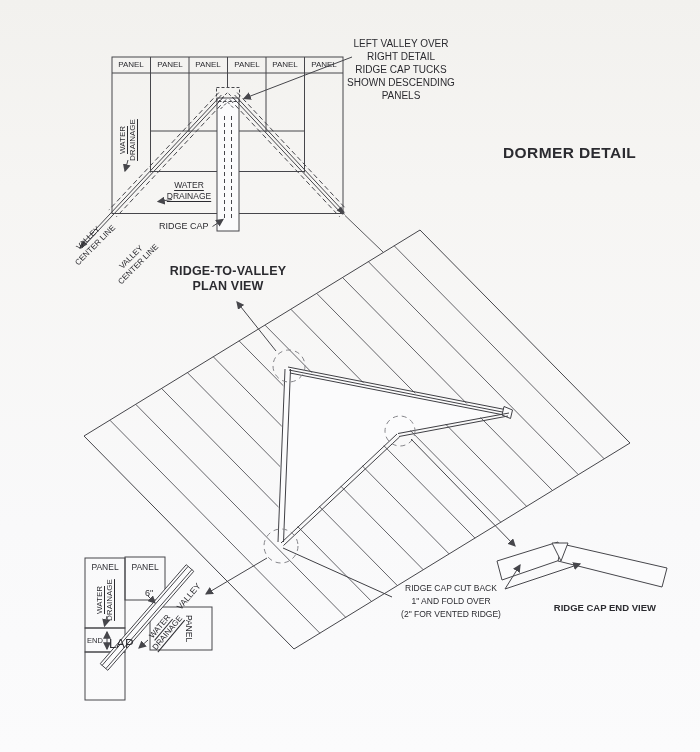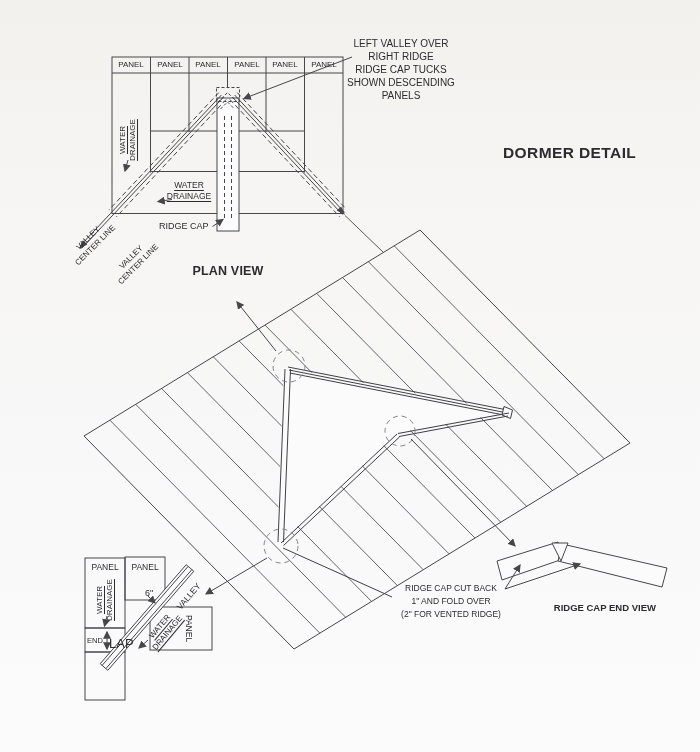--- a/index.html
+++ b/index.html
@@ -175,21 +175,21 @@
 
   <div class="lbl f8 ctr" style="left:112px;top:60px;width:38px;">PANEL</div>
   <div class="lbl f8 ctr" style="left:151px;top:60px;width:38px;">PANEL</div>
   <div class="lbl f8 ctr" style="left:189px;top:60px;width:38px;">PANEL</div>
   <div class="lbl f8 ctr" style="left:228px;top:60px;width:38px;">PANEL</div>
   <div class="lbl f8 ctr" style="left:266px;top:60px;width:38px;">PANEL</div>
   <div class="lbl f8 ctr" style="left:305px;top:60px;width:38px;">PANEL</div>
 
   <div class="lbl ctr callout" style="left:344px;top:37px;width:114px;">
     <div>LEFT VALLEY OVER</div>
-    <div>RIGHT RIDGE</div>
+    <div>RIGHT DETAIL</div>
     <div>RIDGE CAP TUCKS</div>
     <div>SHOWN DESCENDING</div>
     <div>PANELS</div>
   </div>
 
   <div class="lbl ctr rot-90" style="left:96px;top:128px;width:68px;height:24px;">
     <div class="f8 u">WATER</div>
     <div class="f8 u">DRAINAGE</div>
   </div>
 
@@ -203,20 +203,21 @@
   <div class="lbl ctr rot-45" style="left:60px;top:232px;width:64px;">
     <div class="f8">VALLEY</div>
     <div class="f8">CENTER LINE</div>
   </div>
   <div class="lbl ctr rot-45" style="left:103px;top:251px;width:64px;">
     <div class="f8">VALLEY</div>
     <div class="f8">CENTER LINE</div>
   </div>
 
   <div class="lbl ctr planTitle" style="left:148px;top:264px;width:160px;">
+    <div>RIDGE-TO-VALLEY</div>
     <div>PLAN VIEW</div>
   </div>
 
   <div class="lbl f85 ctr" style="left:86px;top:562px;width:38px;">PANEL</div>
   <div class="lbl f85 ctr" style="left:126px;top:562px;width:38px;">PANEL</div>
 
   <div class="lbl ctr rot-90" style="left:74px;top:589px;width:64px;height:22px;">
     <div class="f8 u">WATER</div>
     <div class="f8 u">DRAINAGE</div>
   </div>

